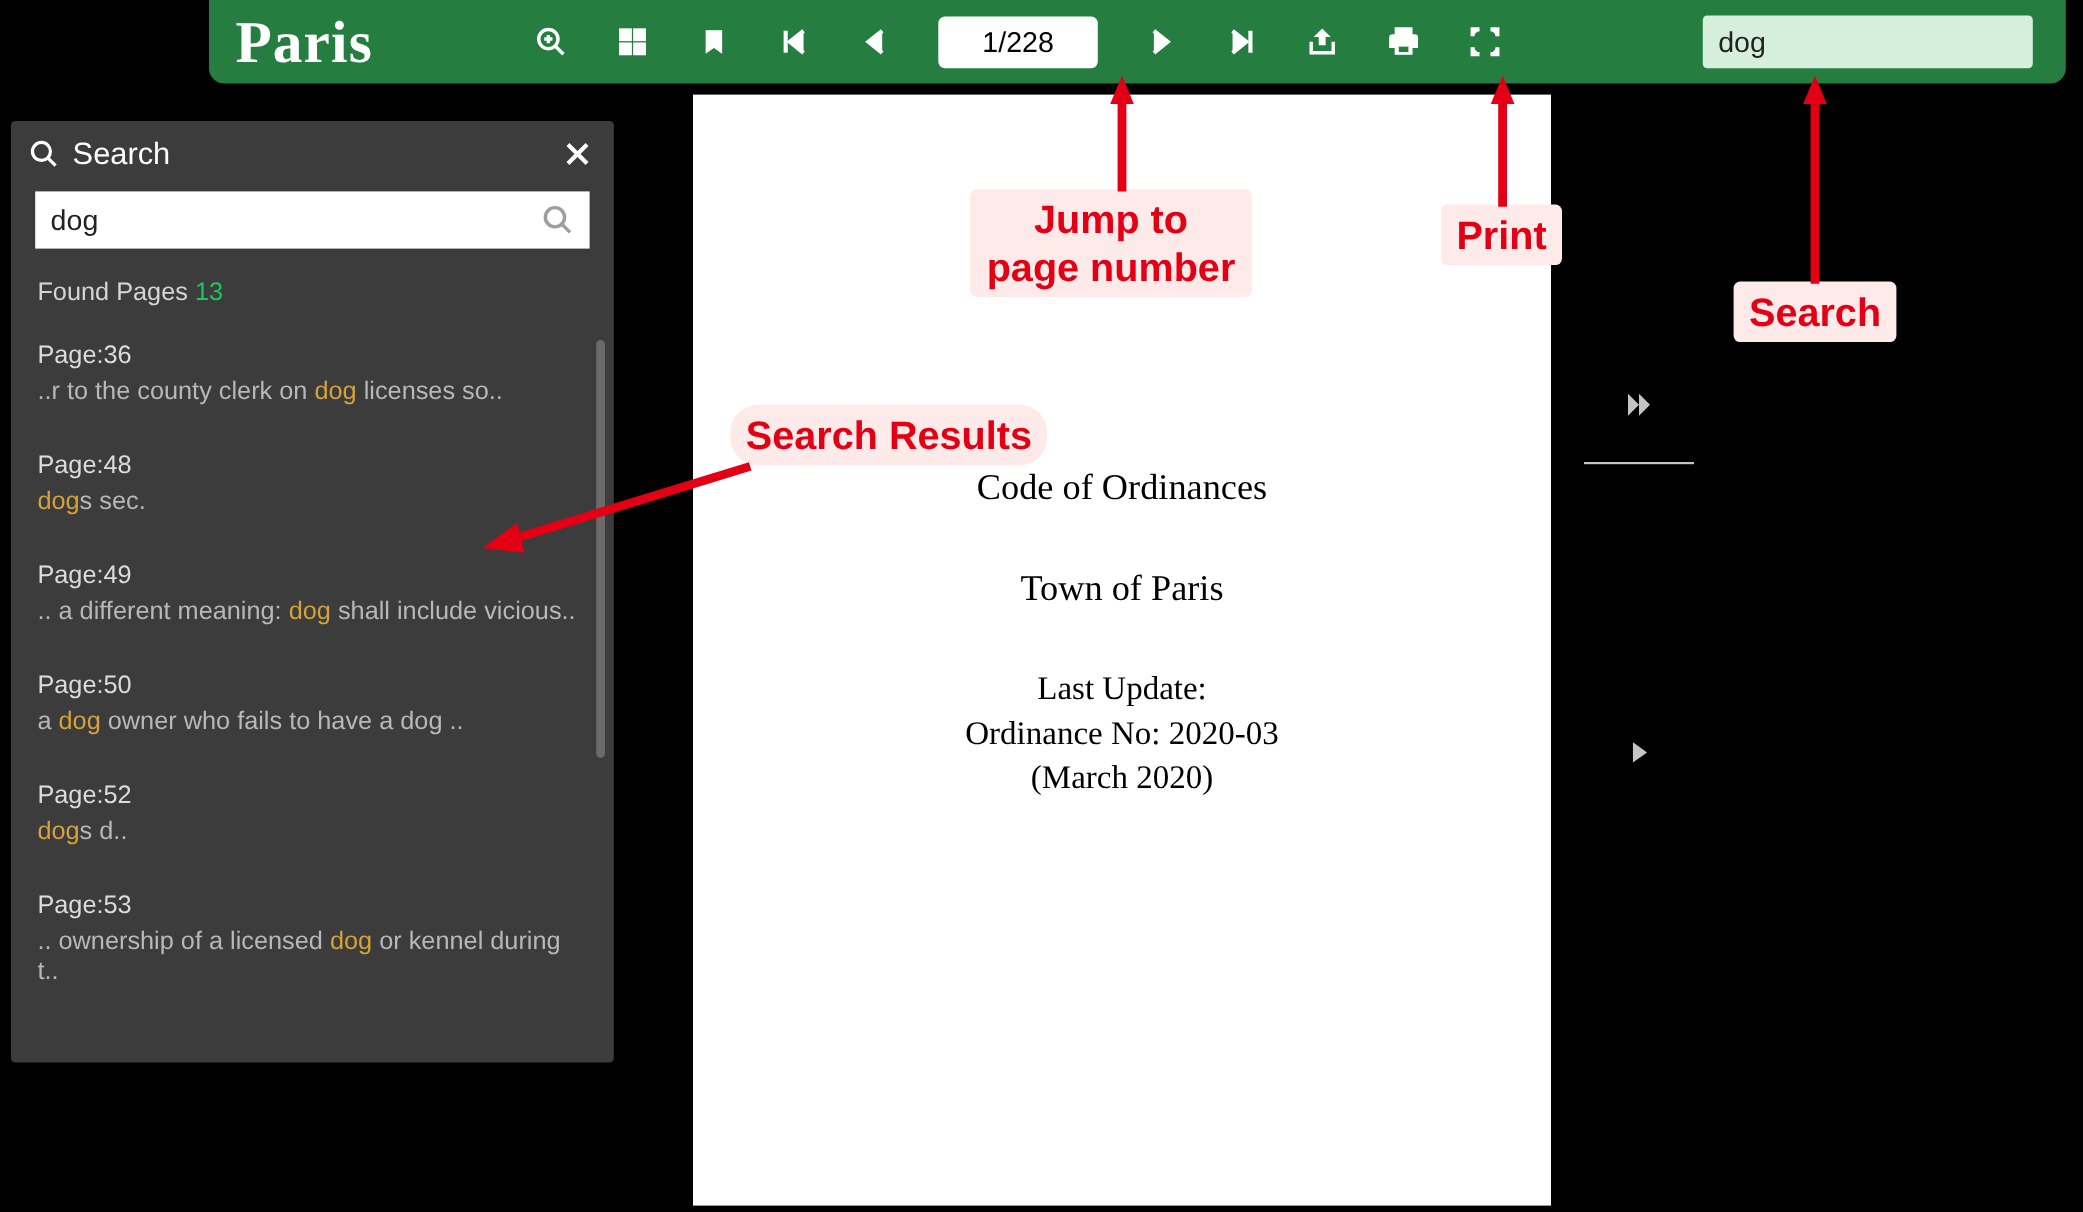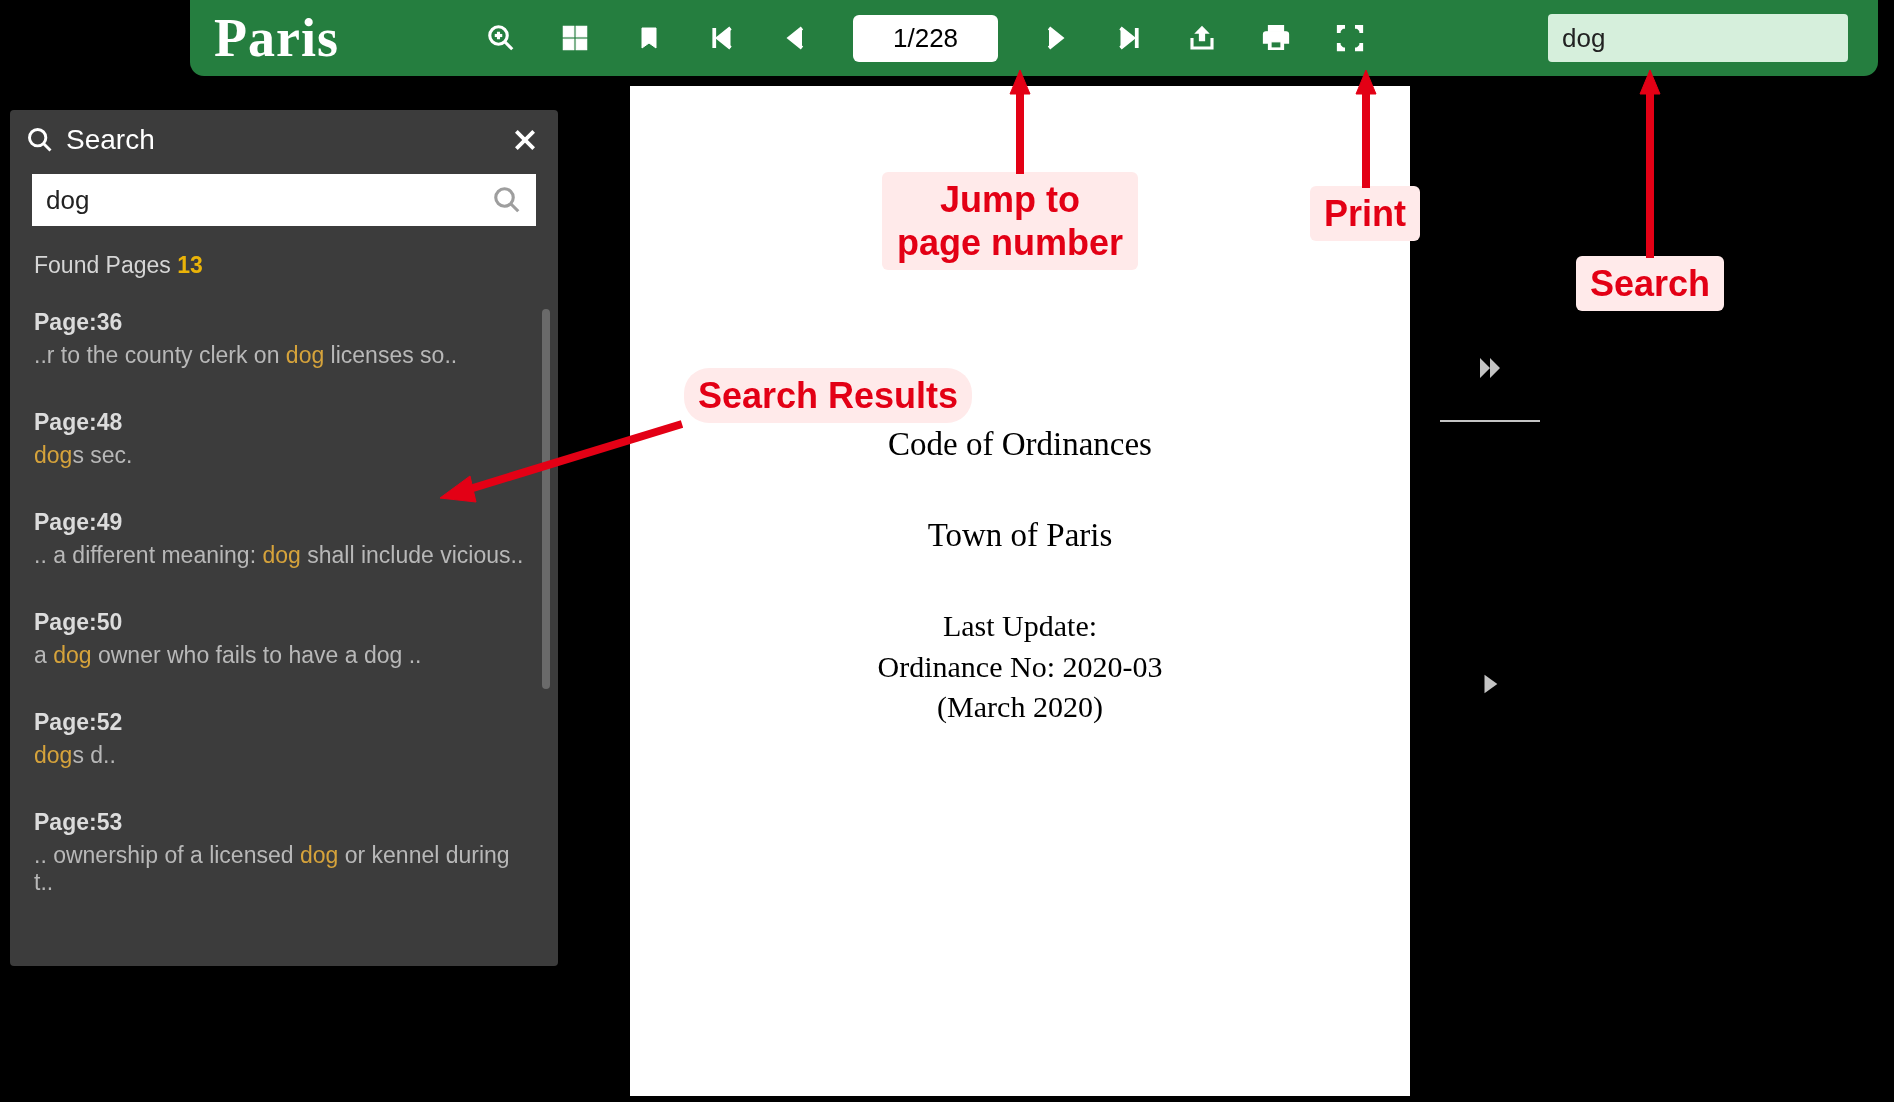--- a/index.html
+++ b/index.html
@@ -114,34 +114,34 @@
     outline: none;
     font-size: 26px;
     color: #222;
   }
   .panel-search svg { stroke: #9e9e9e; fill: none; }
   .found-row {
     padding: 14px 24px 24px;
     font-size: 23px;
     color: #d6d6d6;
   }
-  .found-row .cnt { color: #eab308; font-weight: 700; }
+  .found-row .cnt { color: #22c55e; font-weight: 400; }
   .results-wrap {
     position: relative;
   }
   .results {
     padding: 6px 24px 30px;
   }
   .result {
     margin-bottom: 40px;
     cursor: pointer;
   }
   .result .pg {
     font-size: 23px;
-    font-weight: 700;
+    font-weight: 400;
     color: #dcdcdc;
     margin-bottom: 6px;
   }
   .result .snip {
     font-size: 23px;
     color: #b8b8b8;
     font-weight: 400;
   }
   .result .hl { color: #d6a33b; }
   .scroll-track {
@@ -379,17 +379,17 @@
   <line x1="10" y1="118" x2="10" y2="18" stroke-width="8"></line>
   <polygon points="10,0 0,24 20,24"></polygon>
 </svg>
 
 <div class="anno" style="top:256px; left:1576px;">Search</div>
 <svg class="arrow-svg" style="top:70px; left:1640px;" width="20" height="188">
   <line x1="10" y1="188" x2="10" y2="18" stroke-width="8"></line>
   <polygon points="10,0 0,24 20,24"></polygon>
 </svg>
 
-<div class="anno" style="top:368px; left:684px;border-radius:25px;">Search Results</div>
+<div class="anno" style="top:368px; left:664px;border-radius:25px;">Search Results</div>
 <svg class="arrow-svg" style="top:420px; left:430px;" width="260" height="90">
   <line x1="252" y1="4" x2="30" y2="72" stroke-width="8"></line>
   <polygon points="10,78 40,56 46,82"></polygon>
 </svg>
 
 </body></html>

